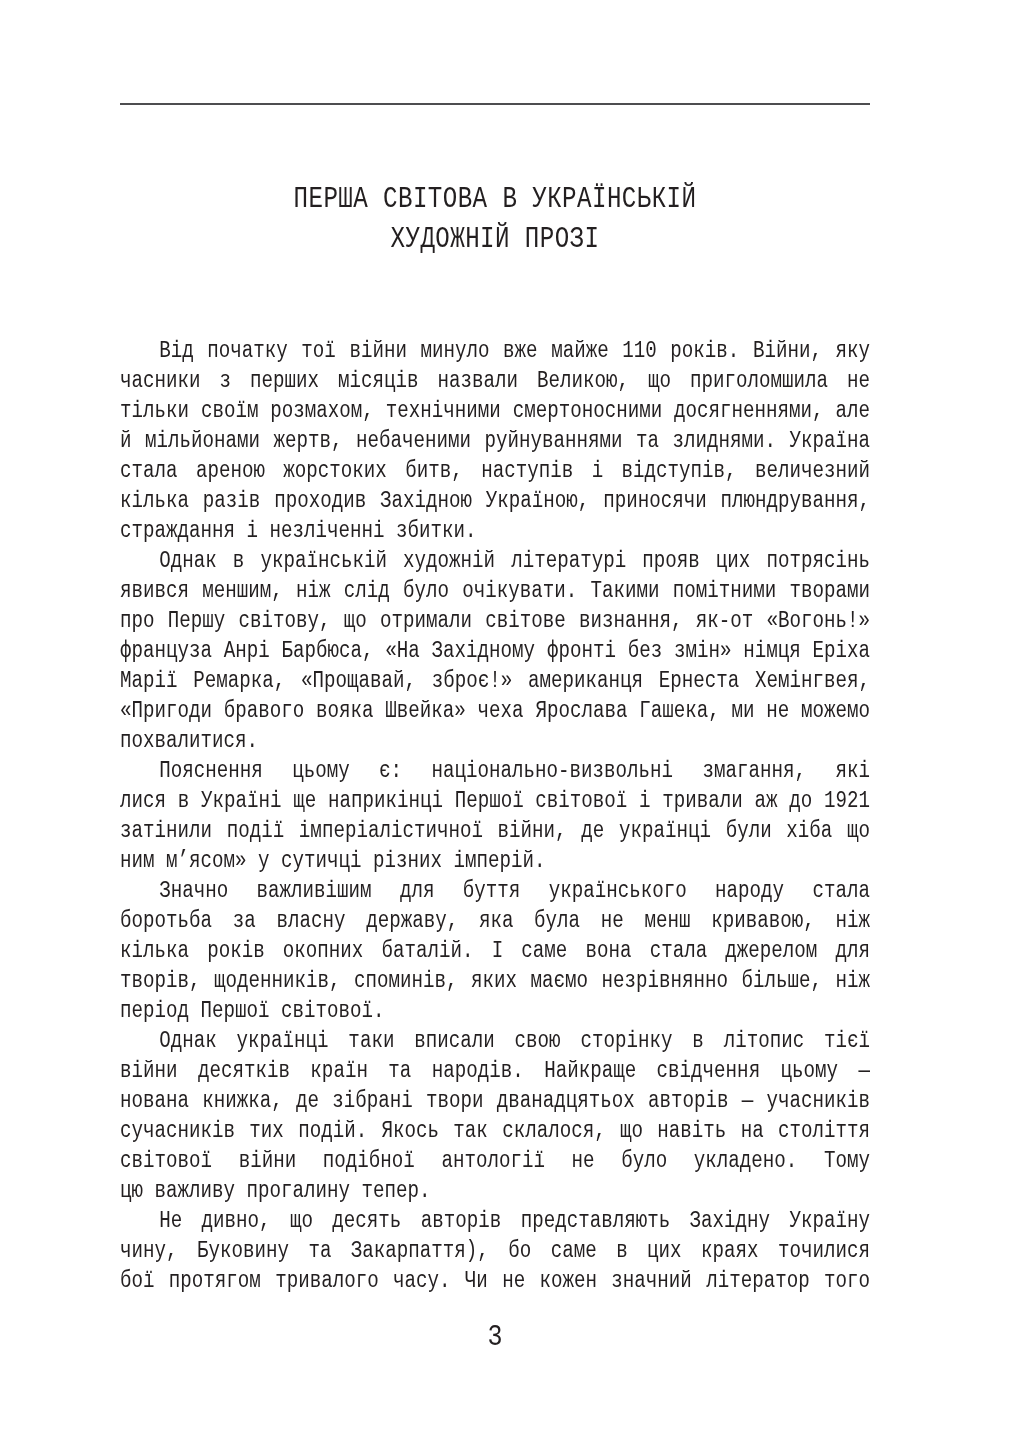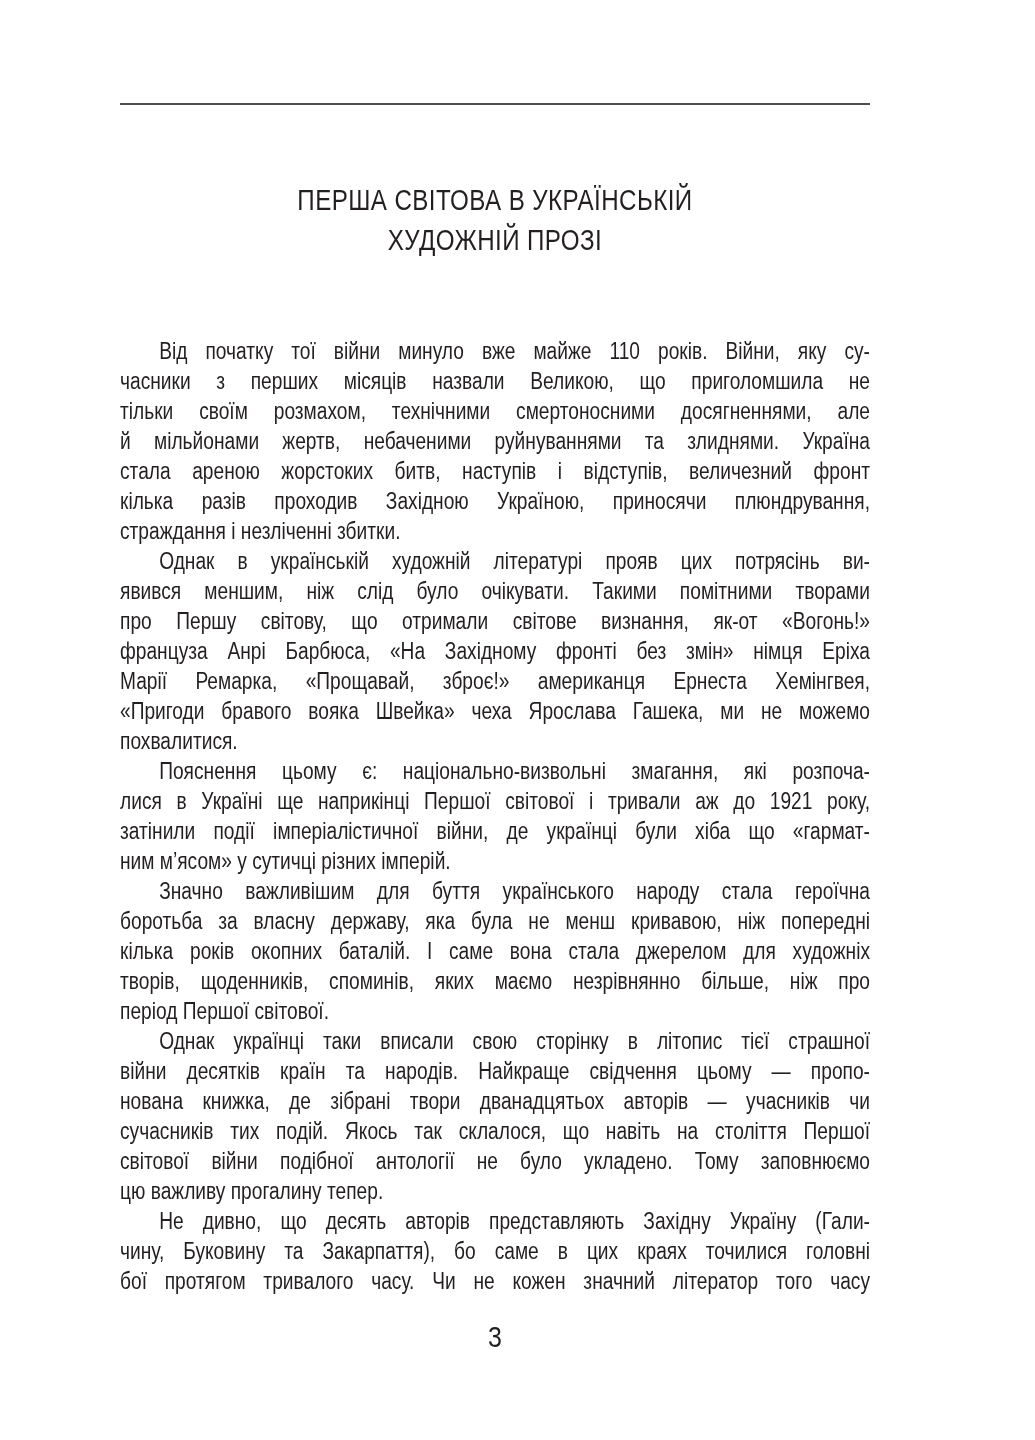--- a/index.html
+++ b/index.html
@@ -5,21 +5,21 @@
   html, body {
     margin: 0;
     padding: 0;
     background: #ffffff;
   }
   .page {
     position: relative;
     width: 1035px;
     height: 1440px;
     background: var(--bg-color, #ffffff);
-    font-family: Liberation Sans, sans-serif;
+    font-family: Liberation Mono, monospace;
     color: var(--text-color, #231f20);
     overflow: hidden;
   }
   
   .content {
     position: absolute;
     left: 120px;
     top: 0;
     width: 900px;
     transform: scaleX(0.83333);

